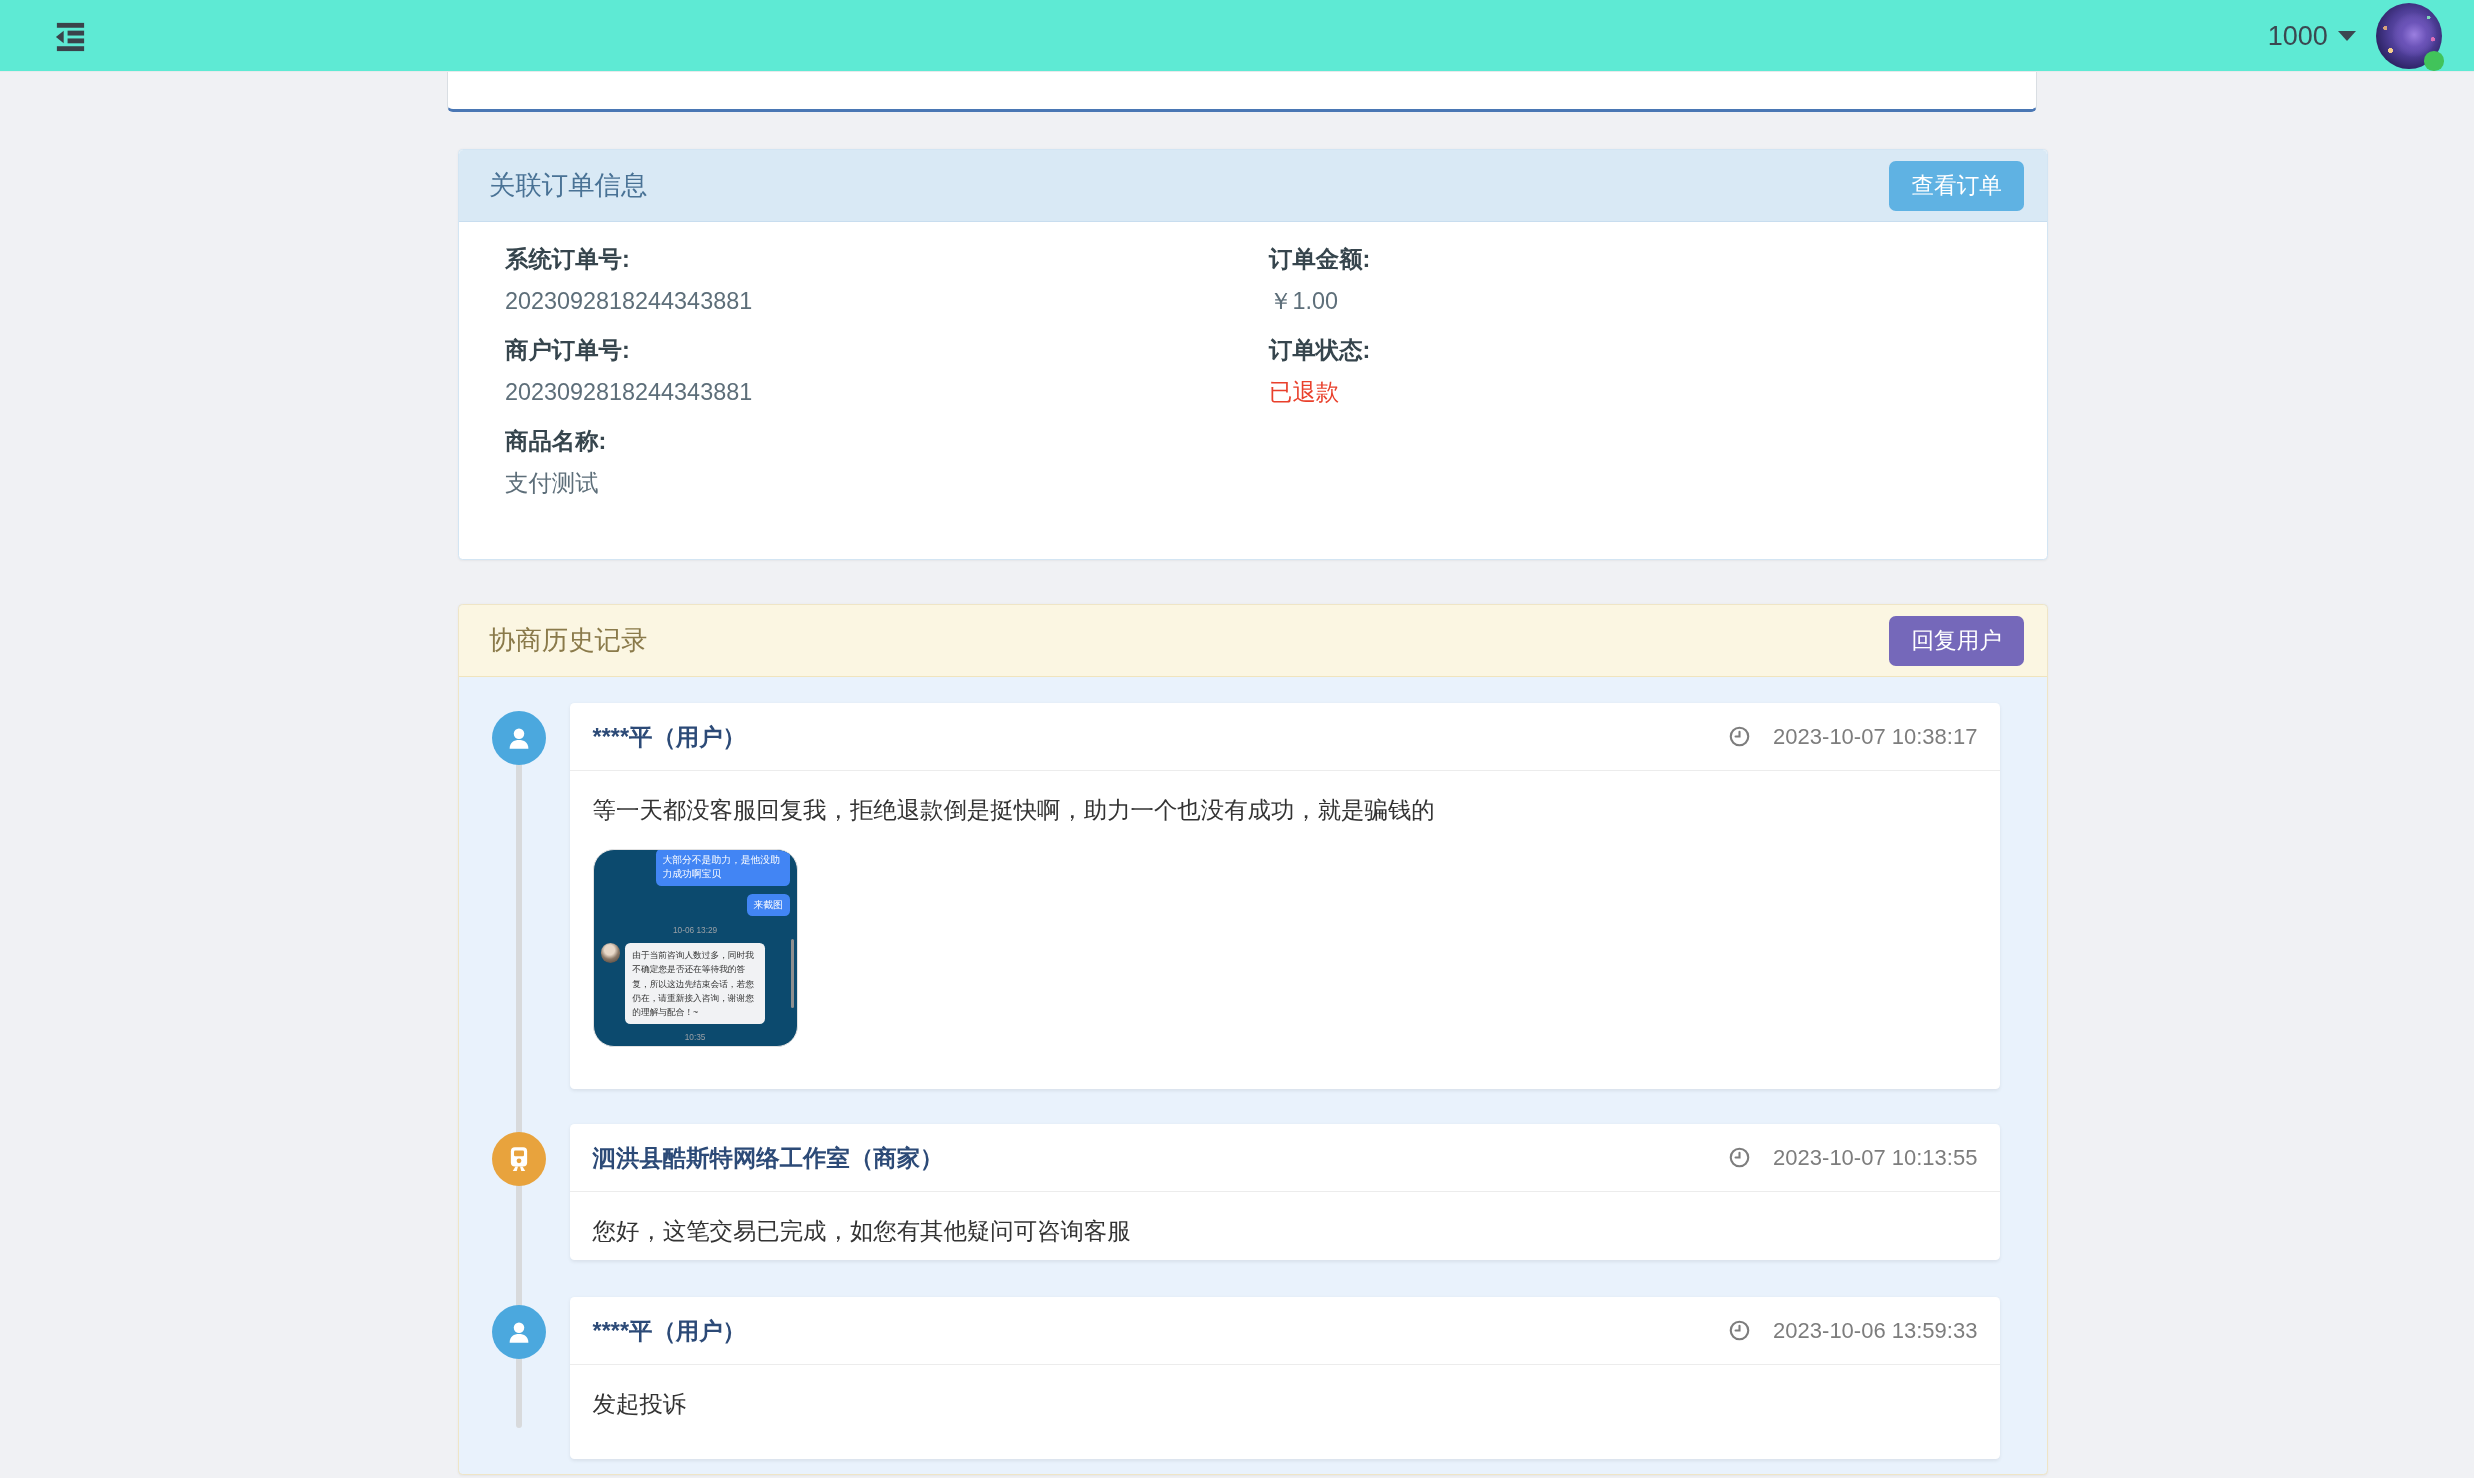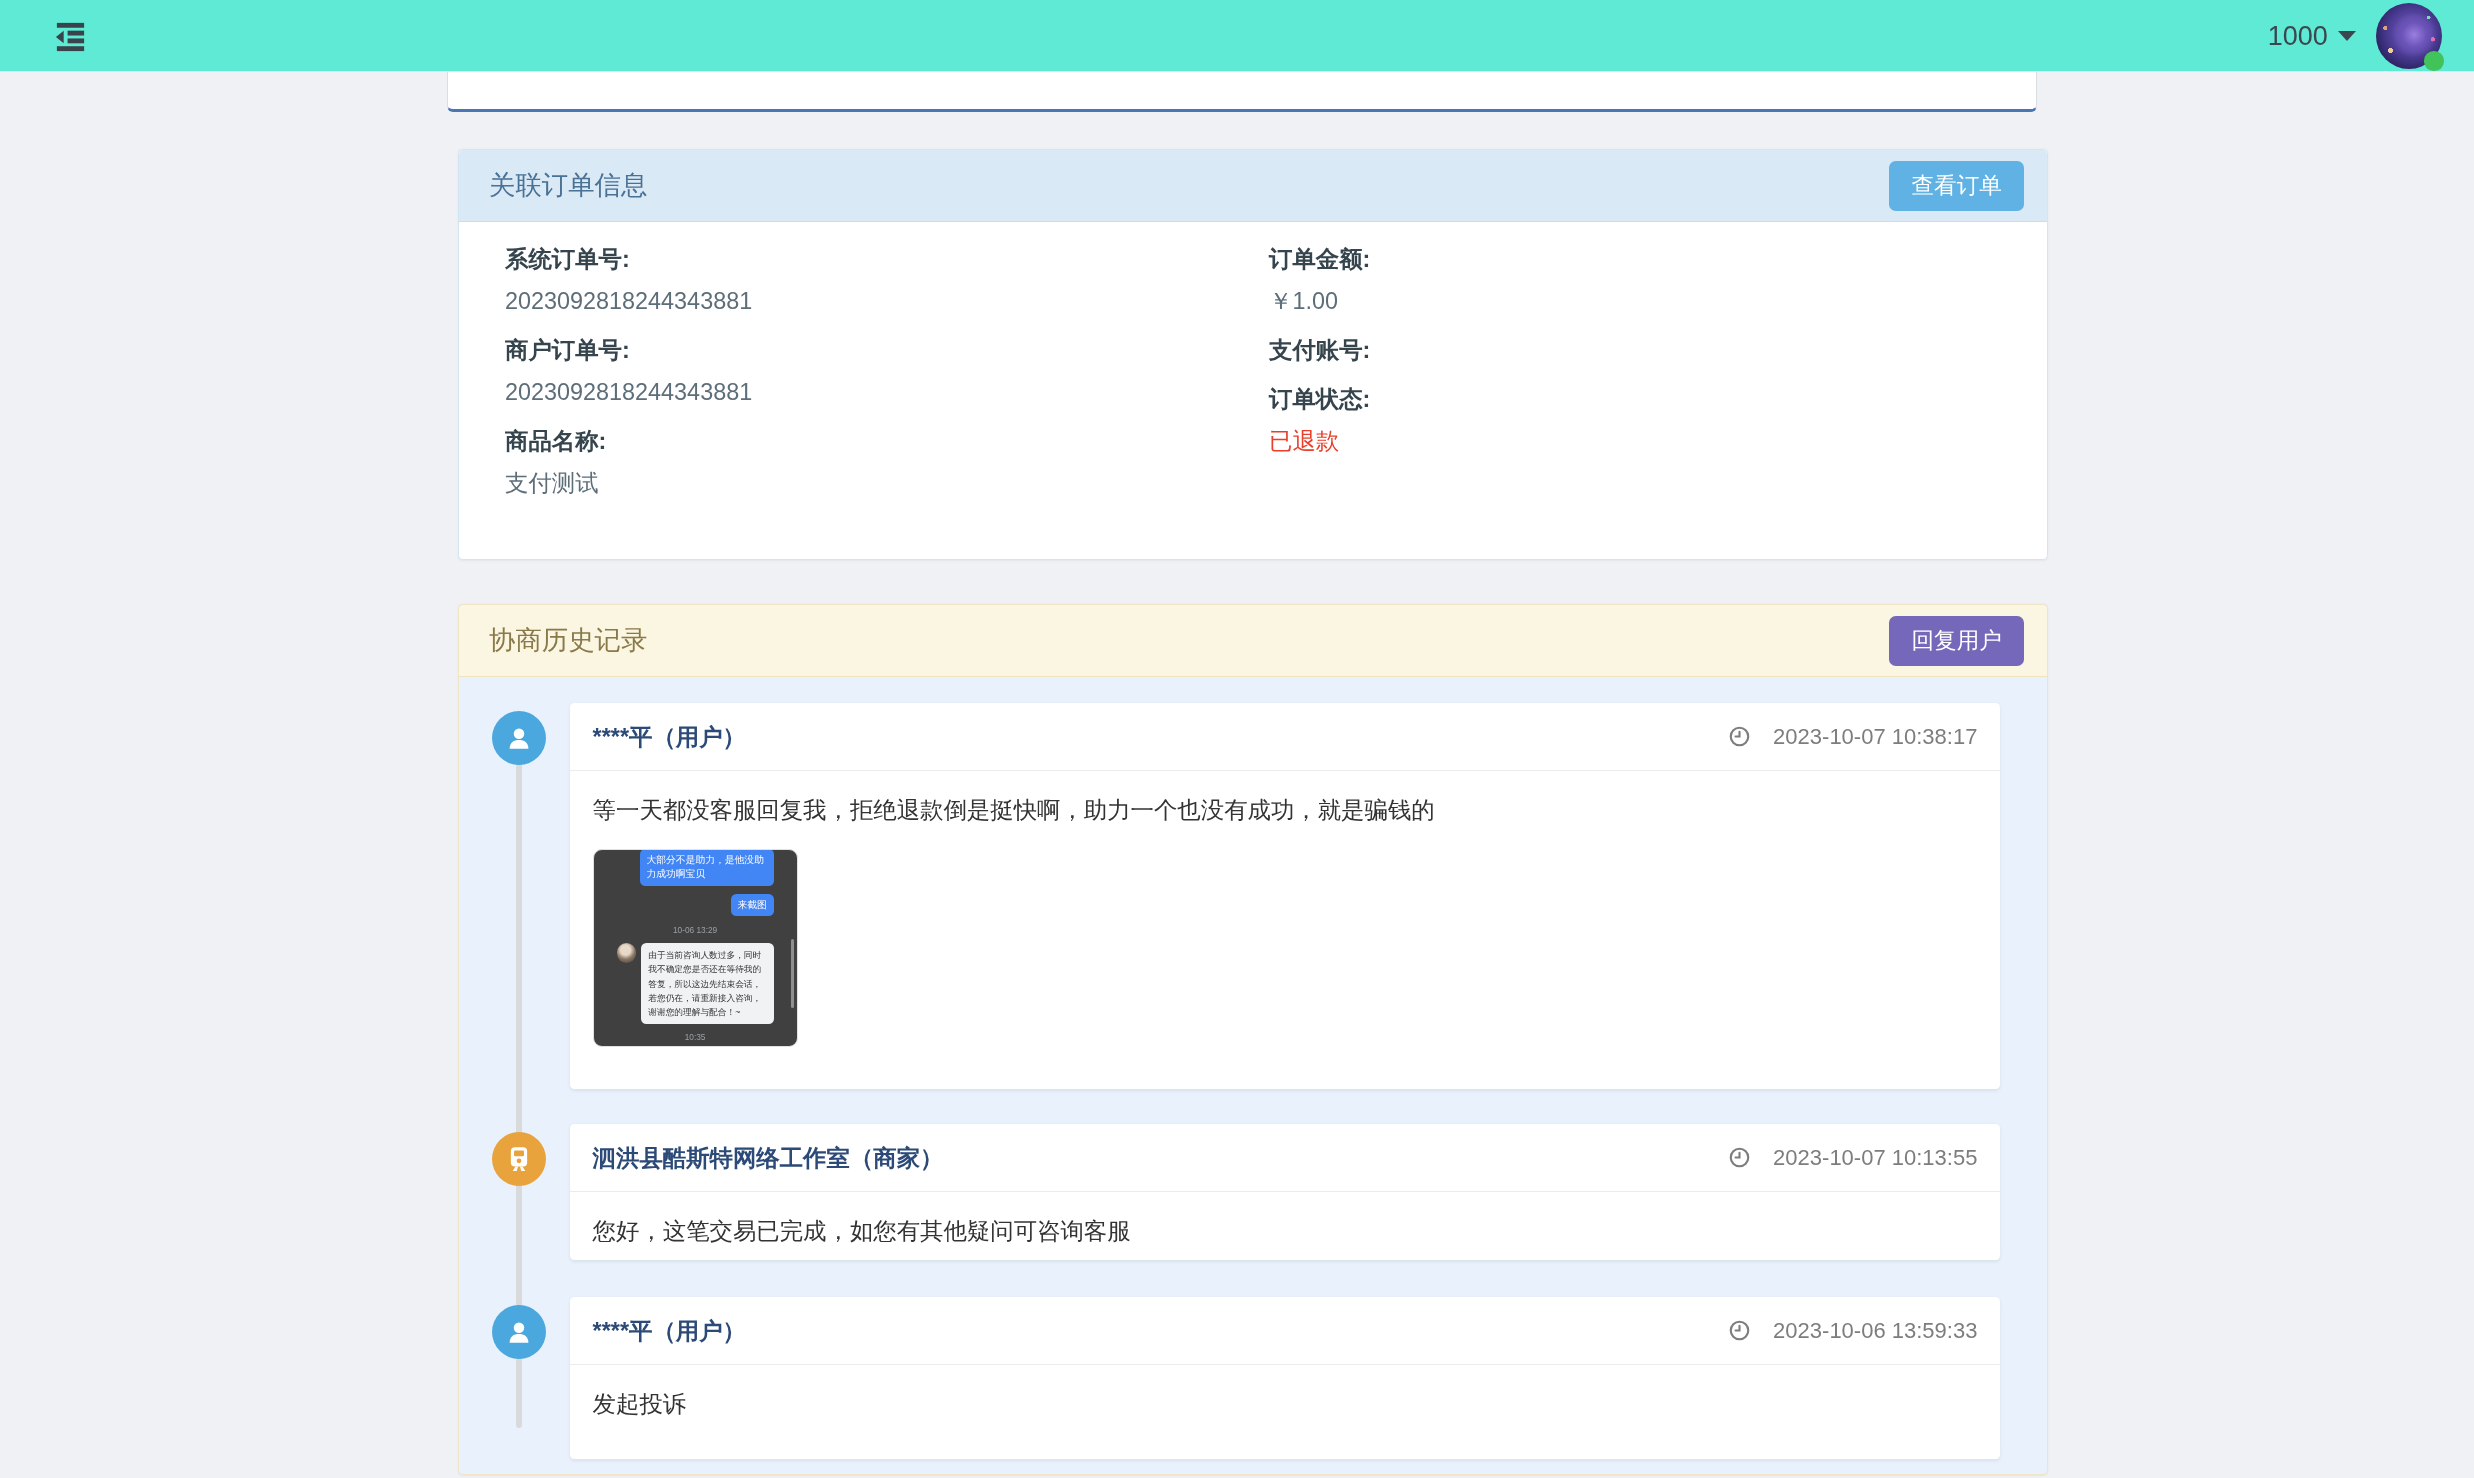--- a/index.html
+++ b/index.html
@@ -115,23 +115,23 @@
   .msg-author { font-size:23.4px; font-weight:bold; color:#2c4a77; }
   .msg-time { margin-left:auto; display:flex; align-items:center; gap:23px; font-size:22px; color:#7d7d7d; }
   .msg-body { padding:22.6px; font-size:23.4px; color:#333; line-height:1.4; }
 
   .card-1 { top:26.4px;  height:386px; }
   .card-2 { top:447px; height:136px; }
   .card-3 { top:620px; height:162px; }
 
   
   .chat-thumb {
-    margin-top:22.6px; width:205px; height:198px; background:#404040;
-    border:1.5px solid #e2e2e2; border-radius:9px; overflow:hidden;
-    position:relative; padding:6px 23px; cursor:pointer;
+    margin-top:22.6px; width:205px; height:198px; background:#0c4a6e;
+    border:1.5px solid #e2e2e2; border-radius:21px; overflow:hidden;
+    position:relative; padding:6px 7px; cursor:pointer;
   }
   .ct-bubble-r {
     margin-left:auto; width:fit-content; max-width:134px;
     background:#4285f4; color:#fff; font-size:9.8px; line-height:1.5;
     border-radius:5.3px; padding:3.8px 6.8px;
   }
   .ct-b1 { margin-top:-7.5px; }
   .ct-b2 { margin-top:8.3px; }
   .ct-time { text-align:center; font-size:8.3px; color:#9aa0a6; margin:8.3px 0 6.8px 0; }
   .ct-row { display:flex; gap:5.3px; align-items:flex-start; }
@@ -196,23 +196,20 @@
           <div class="flabel">商品名称:</div>
           <div class="fvalue">支付测试</div>
         </div>
       </div>
       <div class="order-col">
         <div class="field">
           <div class="flabel">订单金额:</div>
           <div class="fvalue">￥1.00</div>
         </div>
         <div class="field">
-          <div class="flabel">支付账号:</div>
-        </div>
-        <div class="field">
           <div class="flabel">订单状态:</div>
           <div class="fvalue status-refunded">已退款</div>
         </div>
       </div>
     </div>
   </div>
 
   <div class="panel nego-panel">
     <div class="panel-header">
       <span class="panel-title">协商历史记录</span>

